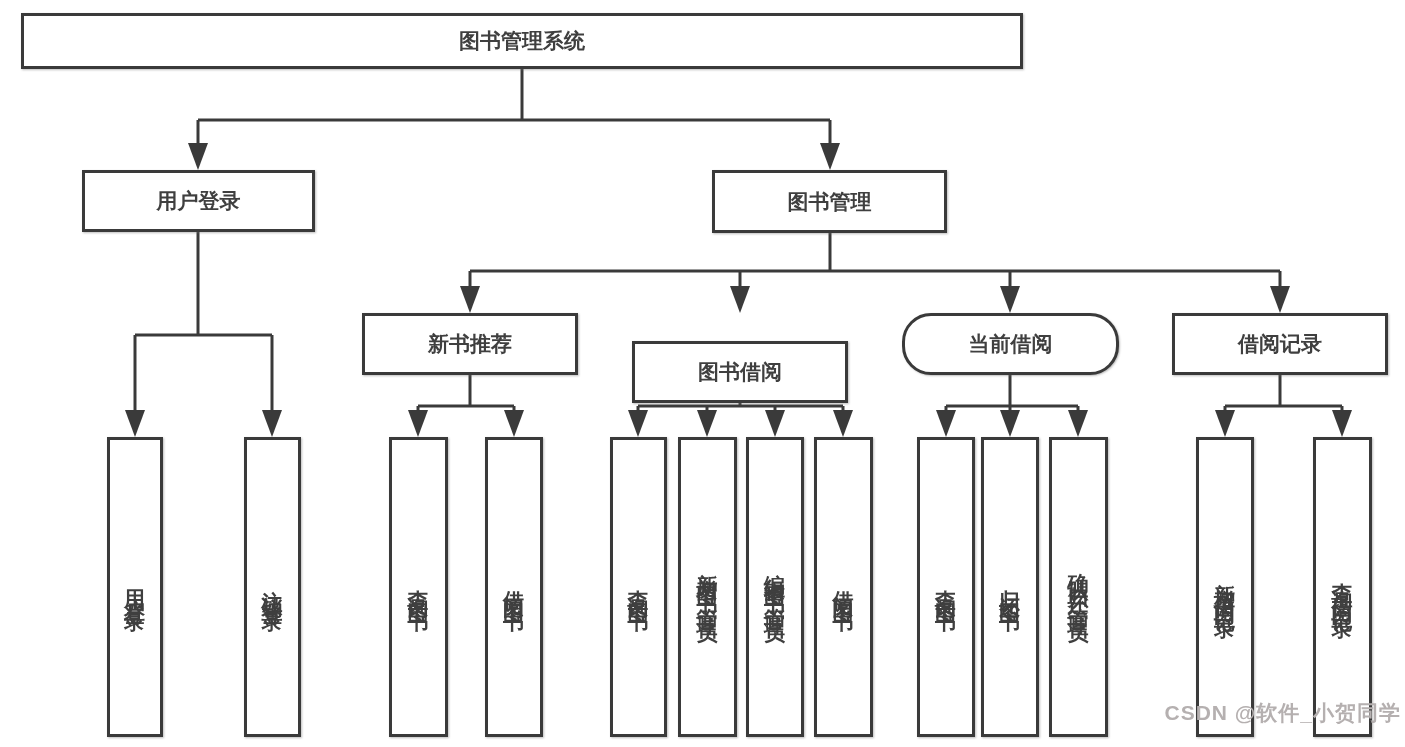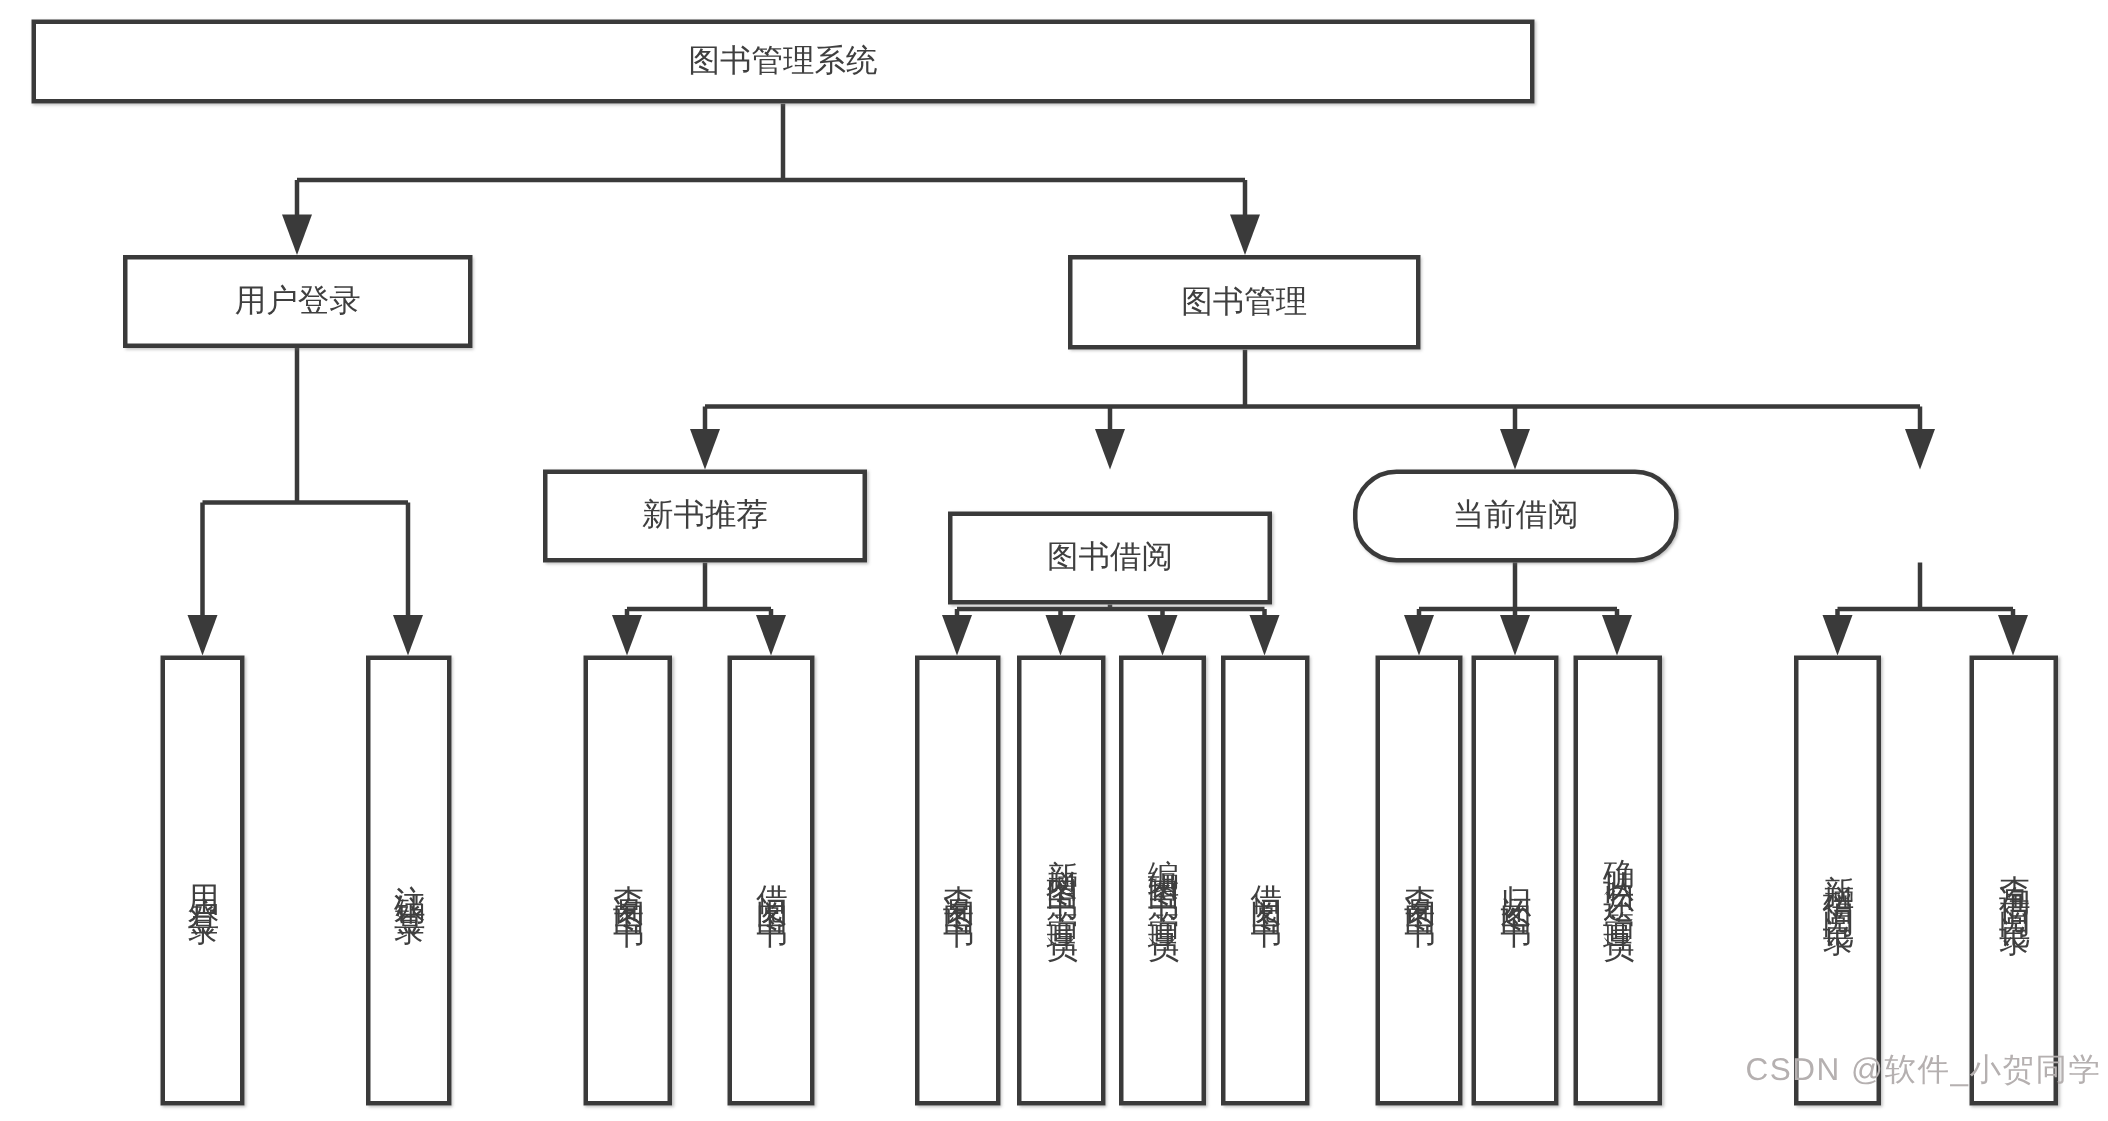--- a/index.html
+++ b/index.html
@@ -9,20 +9,21 @@
     --bg:#ffffff;
     --wm:#b5b0b0;
   }
   html,body{margin:0;padding:0;background:var(--bg);}
   #canvas{
     position:relative;
     width:1405px;height:747px;
     background:var(--bg);
     overflow:hidden;
     font-family:"Liberation Sans","DejaVu Sans",sans-serif;
+    font-weight:bold;
   }
   #wires{position:absolute;left:0;top:0;z-index:0;}
   #wires .wire{stroke:var(--line);stroke-width:3;fill:none;}
   #wires .head{fill:var(--line);stroke:none;}
   .node{
     position:absolute;
     box-sizing:border-box;
     background:var(--fill);
     border:3px solid var(--line);
     color:var(--text);
@@ -123,20 +124,23 @@
 
   <div class="node" style="left:712px;top:170px;width:235px;height:63px;">
     <span class="label">图书管理</span>
   </div>
   <div class="node" style="left:632px;top:313px;width:216px;height:62px;margin-top:28px;">
     <span class="label">图书借阅</span>
   </div>
   <div class="node" style="left:902px;top:313px;width:217px;height:62px;border-radius:29px;">
     <span class="label">当前借阅</span>
   </div>
+  <div class="node" style="left:1172px;top:313px;width:216px;height:62px;">
+    <span class="label">借阅记录</span>
+  </div>
 
   <div class="node leaf" style="left:107px;top:437px;width:56px;height:300px;">
     <span class="label">用户登录</span>
   </div>
   <div class="node leaf" style="left:244px;top:437px;width:57px;height:300px;">
     <span class="label">注销登录</span>
   </div>
 
   <div class="node leaf" style="left:389px;top:437px;width:59px;height:300px;">
     <span class="label">查询图书</span>

